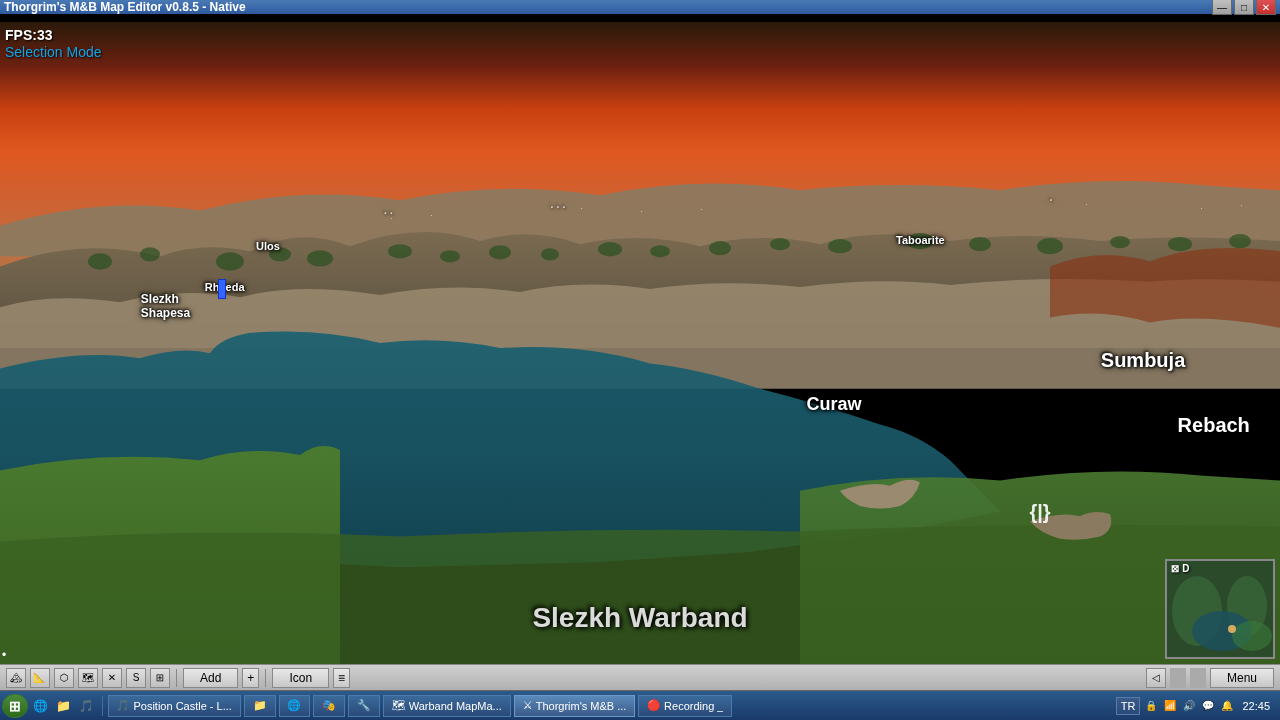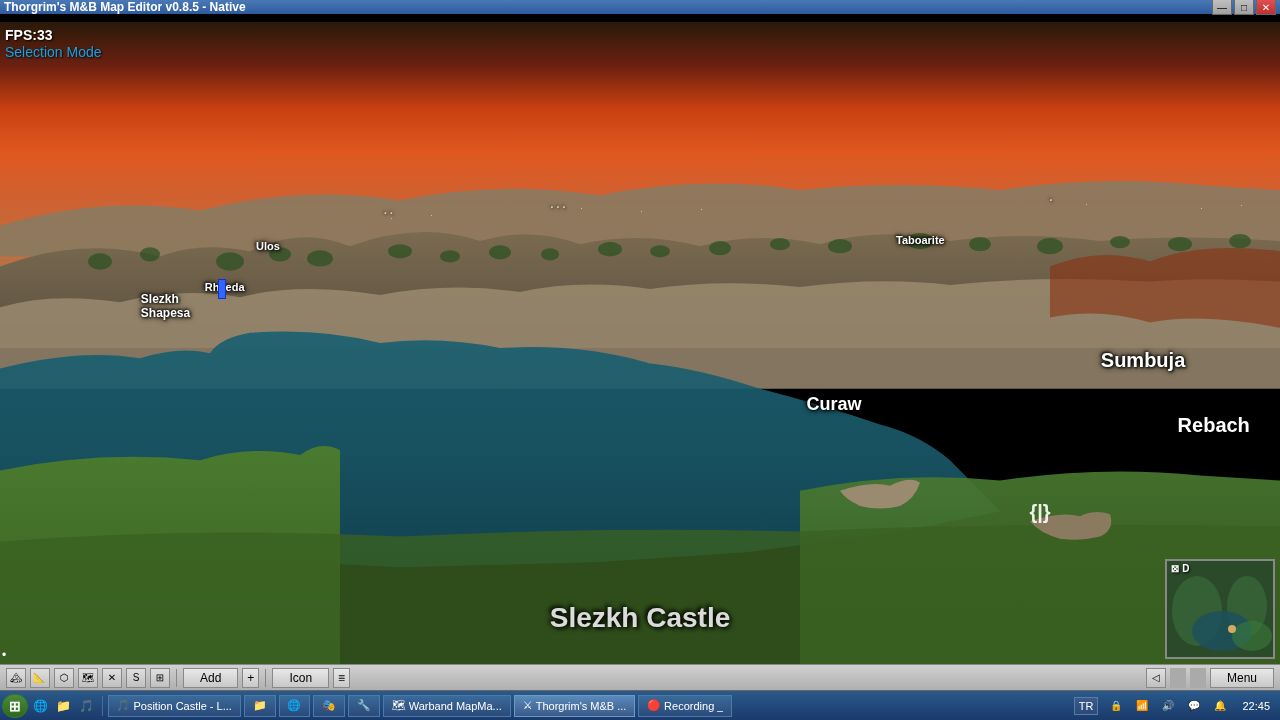--- a/index.html
+++ b/index.html
@@ -234,21 +234,21 @@
       overflow: hidden;
     }
     .taskbar-task.active {
       background: linear-gradient(to bottom, #5a8aba, #3a5a8a);
       border-color: #6a9aca;
     }
     #taskbar-tray {
       margin-left: auto;
       display: flex;
       align-items: center;
-      gap: 10px;
+      gap: 3px;
       padding: 0 4px;
     }
     .tray-icon {
       width: 16px;
       height: 16px;
       display: flex;
       align-items: center;
       justify-content: center;
       font-size: 10px;
       color: white;
@@ -411,21 +411,21 @@
   <div class="map-label" style="top:37%;left:16%;font-size:11px;margin-top:21px;">Rhaeda</div>
   <div class="map-label" style="top:34%;left:20%;font-size:11px;">Ulos</div>
   <div class="map-label" style="top:51%;left:86%;font-size:18px;font-size:20px;">Sumbuja</div>
   <div class="map-label" style="top:58%;left:63%;font-size:18px;">Curaw</div>
   <div class="map-label" style="top:61%;left:92%;font-size:20px;">Rebach</div>
   <div class="map-label" style="top:33%;left:70%;font-size:11px;">Taboarite</div>
   <div class="map-label" style="top:29%;left:30%;font-size:10px;opacity:0.7;">·  ·</div>
   <div class="map-label" style="top:28%;left:43%;font-size:10px;opacity:0.7;">·  ·  ·</div>
   <div class="map-label" style="top:27%;left:82%;font-size:10px;opacity:0.7;">·</div>
 
-  <div id="bottom-label">Slezkh Castle</div>
+  <div id="bottom-label">Slezkh Warband</div>
 
   <div id="minimap">
     <div id="minimap-label">⊠ D</div>
     <svg width="110" height="100">
       <rect width="110" height="100" fill="#2a4a2a"></rect>
 
       <ellipse cx="30" cy="50" rx="25" ry="35" fill="#3a6a3a" opacity="0.7"></ellipse>
       <ellipse cx="80" cy="45" rx="20" ry="30" fill="#3a6a3a" opacity="0.7"></ellipse>
       <ellipse cx="55" cy="70" rx="30" ry="20" fill="#1a5060" opacity="0.8"></ellipse>
       <ellipse cx="85" cy="75" rx="20" ry="15" fill="#3a7a3a" opacity="0.6"></ellipse>

